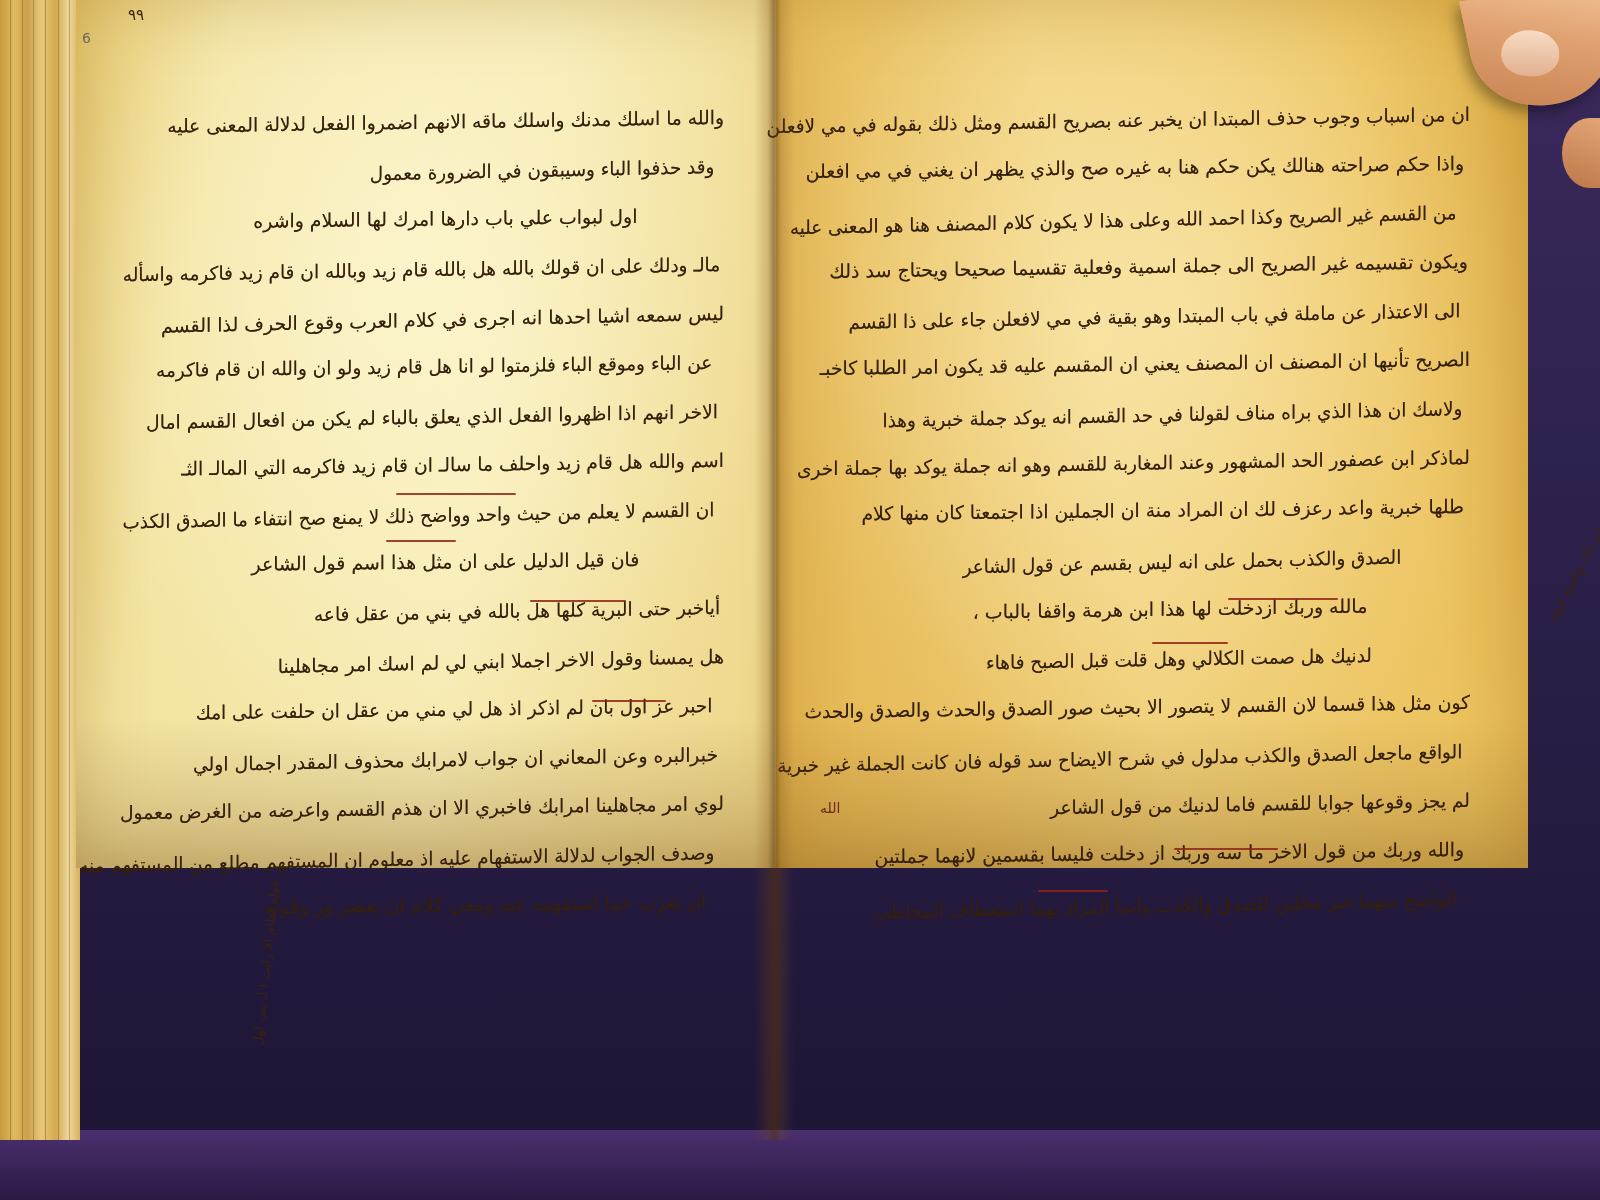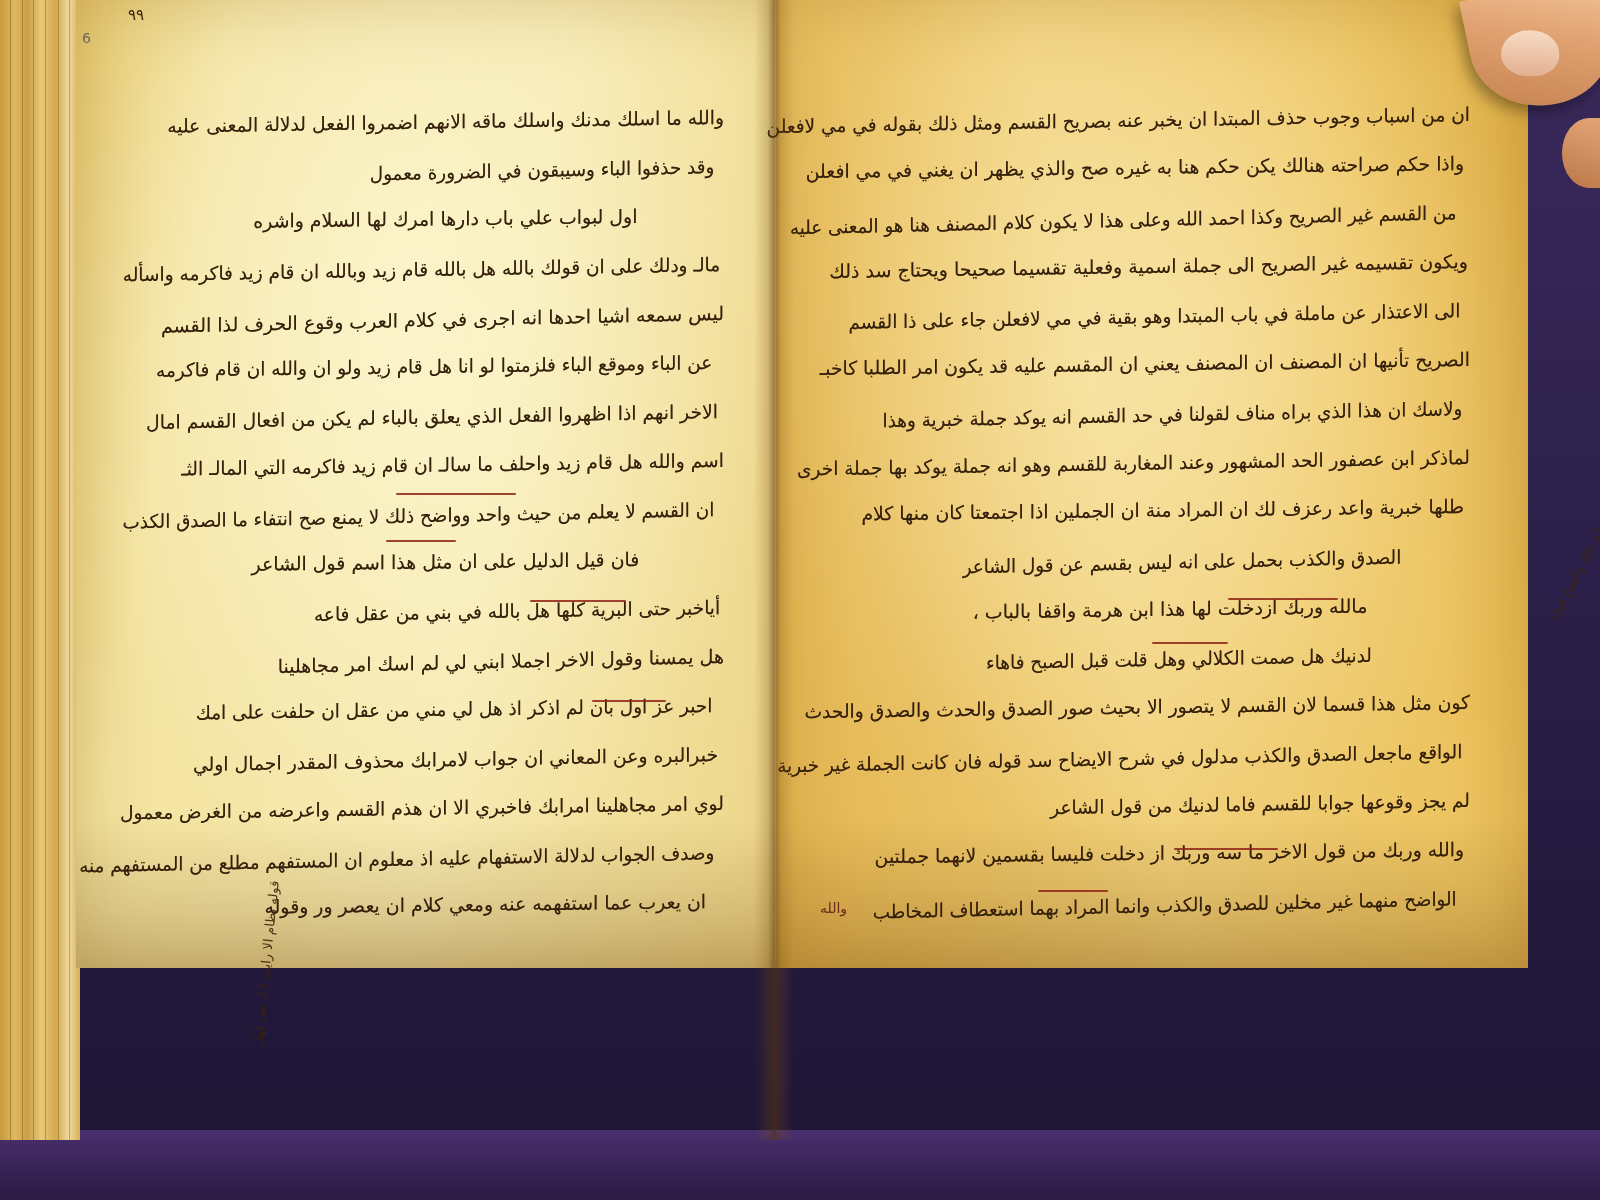--- a/index.html
+++ b/index.html
@@ -54,21 +54,21 @@
   .spread {
     position: absolute;
     left: 28px;
     top: 0;
     width: 1500px;
     height: 1140px;
   }
   .leaf {
     position: absolute;
     top: 0;
-    height: 968px;
+    height: 868px;
     background:
       radial-gradient(ellipse at 30% 25%, rgba(255,243,200,0.35), rgba(255,255,255,0) 60%),
       linear-gradient(180deg, #f0d98a 0%, #eccd72 35%, #e7c463 70%, #dcb551 100%);
     box-shadow: inset 0 0 70px rgba(150,100,20,0.30);
   }
   .leaf.left {
     left: 48px;
     width: 740px;
     background:
       radial-gradient(ellipse at 45% 30%, rgba(255,250,220,0.55), rgba(255,255,255,0) 65%),
@@ -281,21 +281,21 @@
           <div class="line-row" style="margin-bottom: 29px; transform: skewY(-1.1deg) scaleX(0.97); padding-right: 0px; text-align: center;"><span class="ink">لدنيك هل صمت الكلالي وهل قلت قبل الصبح فاهاء</span></div>
           <div class="line-row" style="margin-bottom: 29px; transform: skewY(-0.8deg) scaleX(0.985); padding-right: 0px;"><span class="ink">كون مثل هذا قسما لان القسم لا يتصور الا بحيث صور الصدق والحدث والصدق والحدث</span></div>
           <div class="line-row" style="margin-bottom: 29px; transform: skewY(-1.2deg) scaleX(0.965); padding-right: 8px;"><span class="ink">الواقع ماجعل الصدق والكذب مدلول في شرح الايضاح سد قوله فان كانت الجملة غير خبرية</span></div>
           <div class="line-row" style="margin-bottom: 29px; transform: skewY(-1deg) scaleX(0.975); padding-right: 0px;"><span class="ink">لم يجز وقوعها جوابا للقسم فاما لدنيك من قول الشاعر</span></div>
           <div class="line-row" style="margin-bottom: 29px; transform: skewY(-0.7deg) scaleX(0.99); padding-right: 6px;"><span class="ink">والله وربك من قول الاخر ما سه وربك از دخلت فليسا بقسمين لانهما جملتين</span></div>
           <div class="line-row" style="margin-bottom: 29px; transform: skewY(-1.3deg) scaleX(0.96); padding-right: 14px;"><span class="ink">الواضح منهما غير مخلين للصدق والكذب وانما المراد بهما استعطاف المخاطب</span></div>
         </div>
 
       <div class="marginal rot-right" style="left:638px; top:470px; width:210px;">قوله فيما يعلم ذلك والصح قوله</div>
 
-      <div class="catchword" style="left:44px; bottom:52px;">والله</div>
+      <div class="catchword" style="left:44px; bottom:52px;">الله</div>
     <div class="rule" style="right: 190px; top: 598px; width: 110px;"></div>
         <div class="rule" style="right: 300px; top: 642px; width: 76px;"></div>
         <div class="rule" style="right: 250px; top: 848px; width: 104px;"></div>
         <div class="rule" style="right: 420px; top: 890px; width: 70px;"></div>
       </div>
 
     <div class="gutter"></div>
   </div>
 
   <div class="finger">

